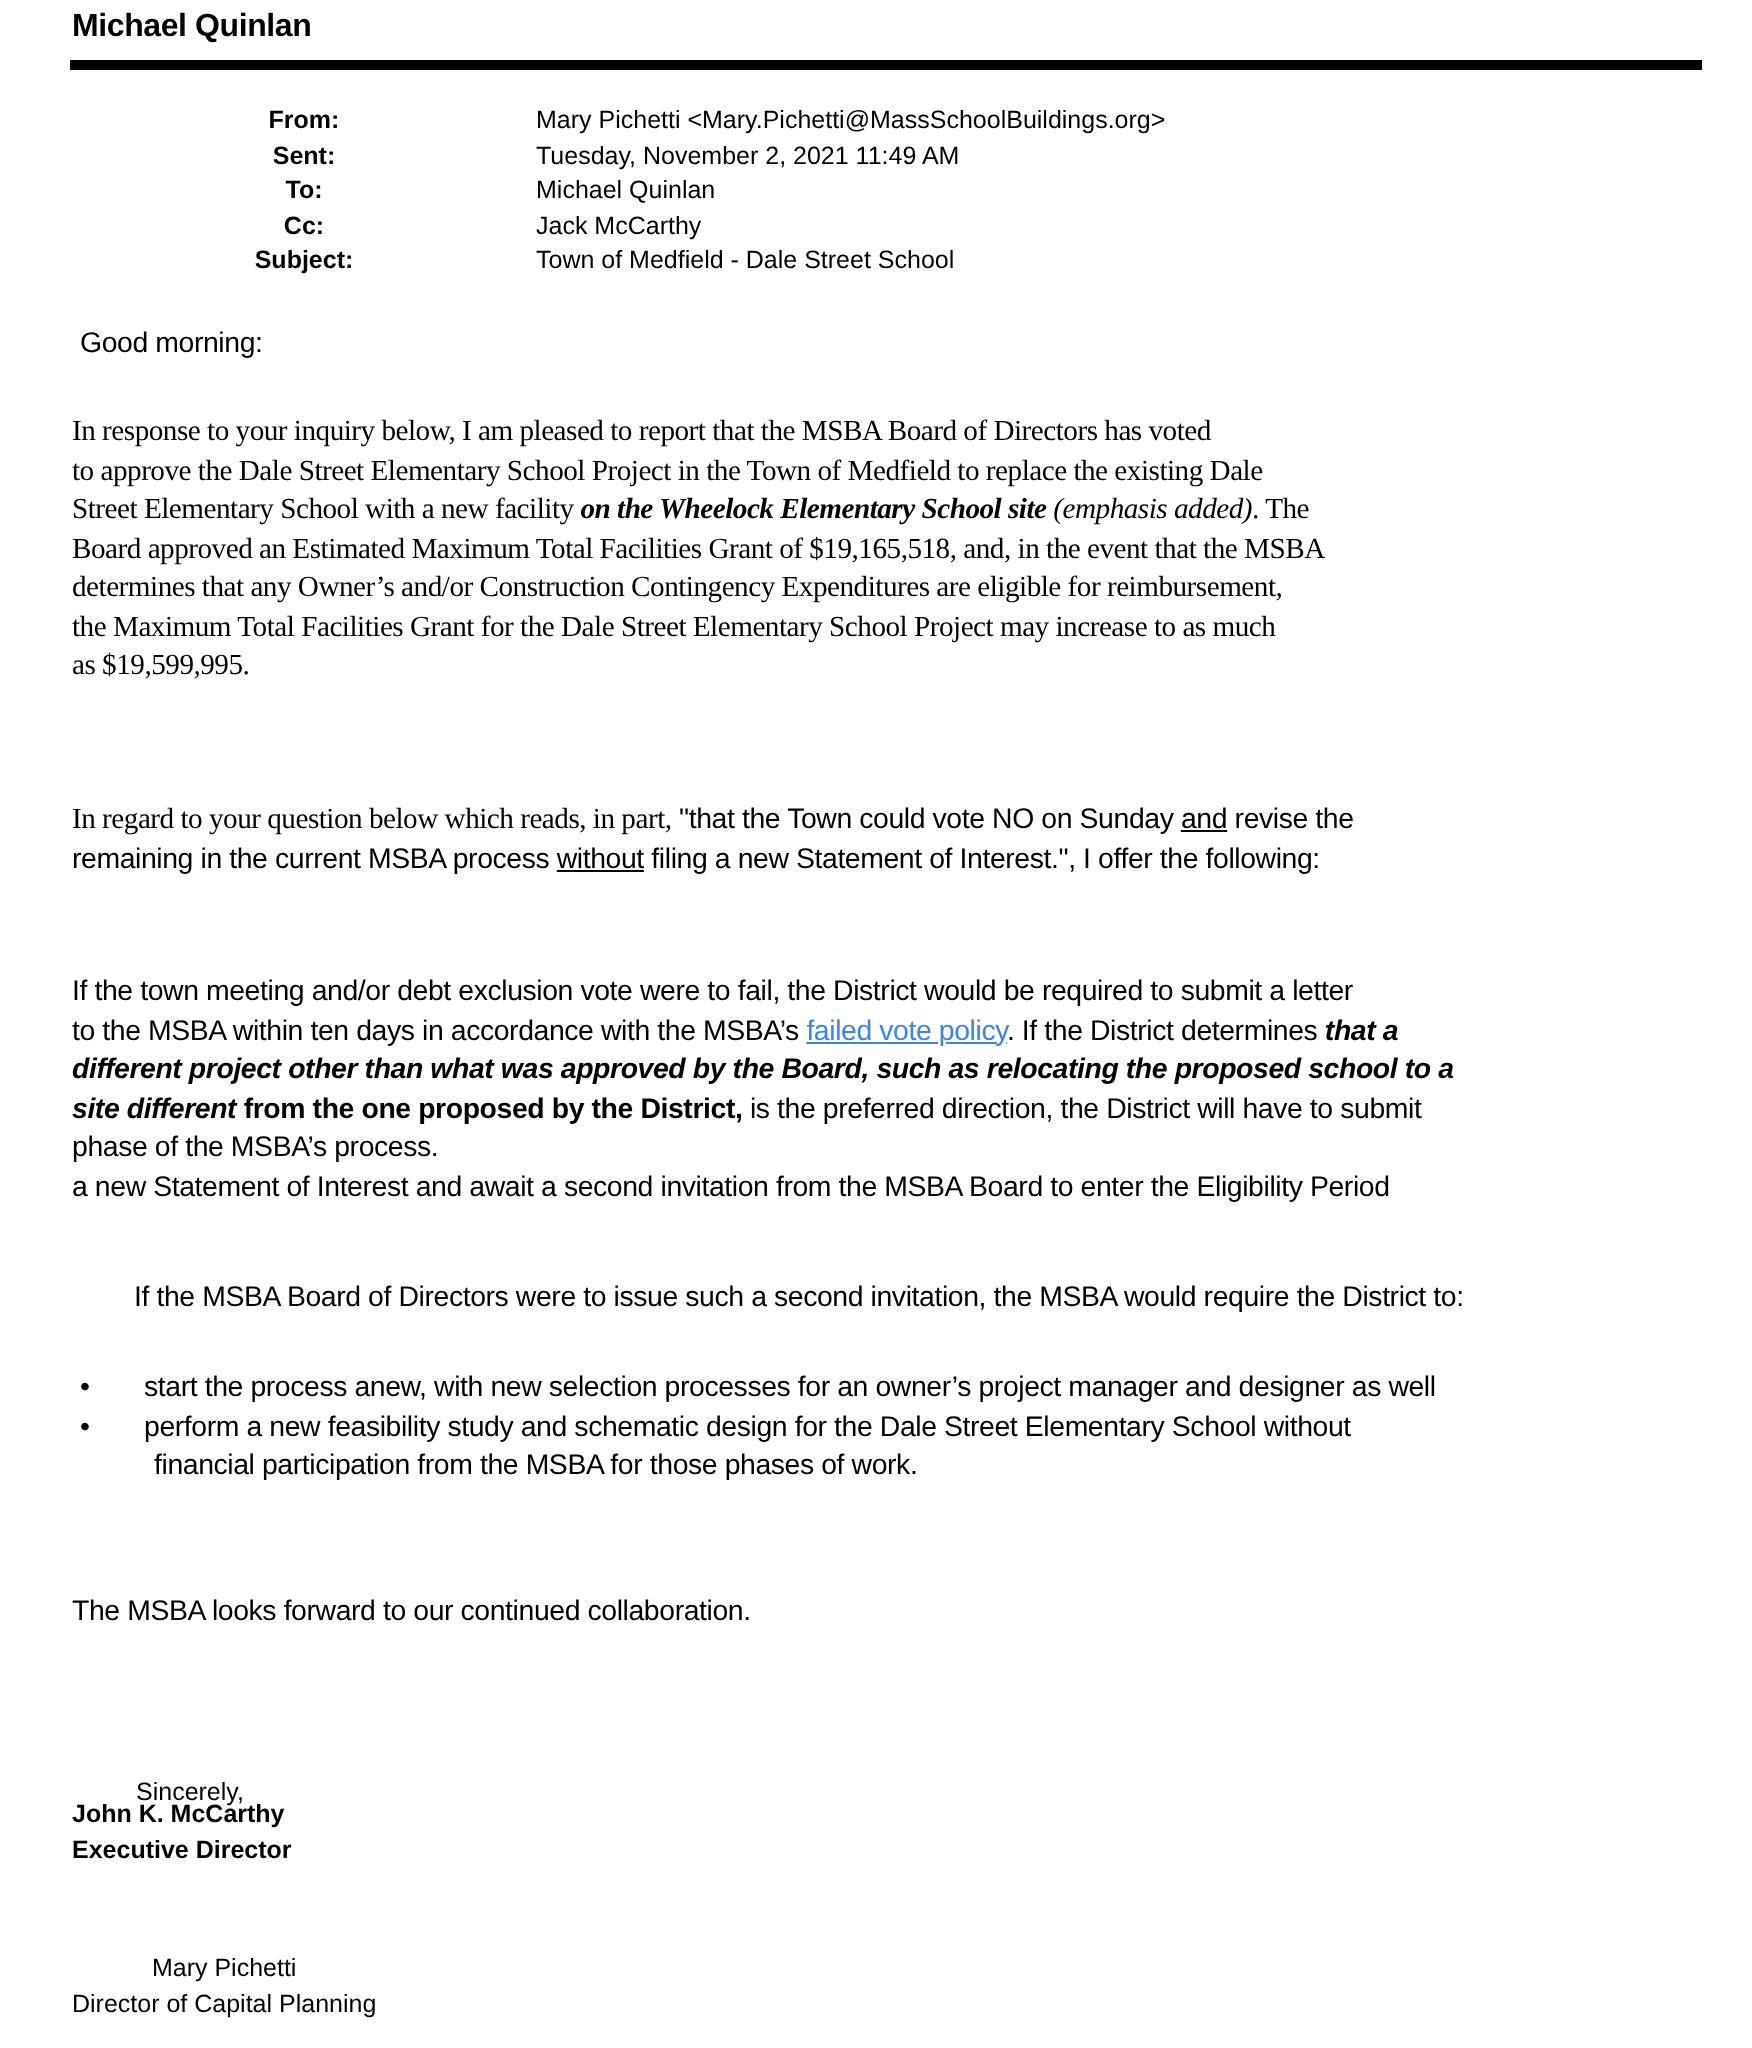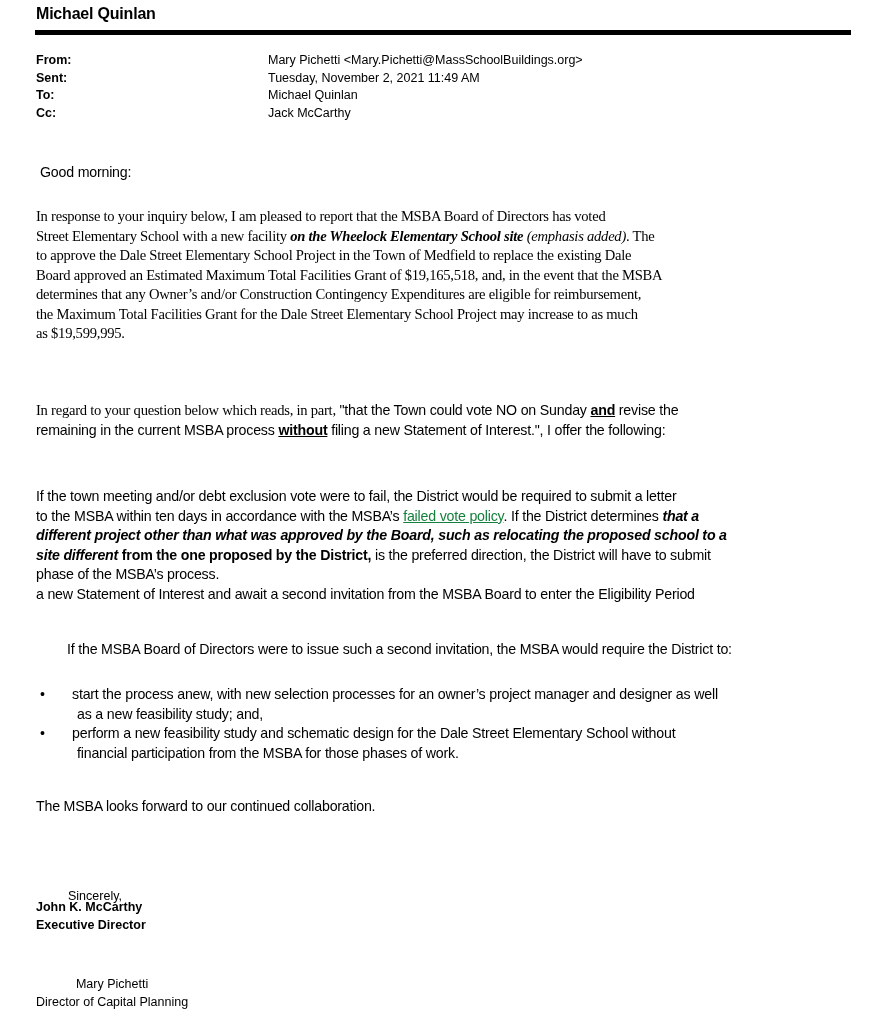--- a/index.html
+++ b/index.html
@@ -12,28 +12,28 @@
       position: absolute; left: 36px; top: 5px;
       font-size: 16px; font-weight: bold; letter-spacing: -0.2px;
     }
     .rule {
       position: absolute; left: 35px; top: 30px; width: 816px; height: 5px;
       background: #000;
     }
     .hdr {
       position: absolute; left: 36px; top: 52px; font-size: 12.5px;
     }
-    .hdr-row { height: 17.5px; line-height: 17.5px; display: flex; white-space: nowrap; }
+    .hdr-row { height: 17.5px; line-height: 17.5px; display: flex; white-space: nowrap; text-align: center; }
     .hdr-label { width: 232px; font-weight: bold; }
     .block { position: absolute; left: 36px; width: 820px; font-size: 14px; }
     .p { margin: 0; line-height: 19.5px; white-space: nowrap; }
     .serif-p { font-size: 14.6px; letter-spacing: -0.25px; }
     .sans-p { font-size: 14.2px; letter-spacing: -0.2px; }
-    a.link { color: #15803d; }
-    u.bold { font-weight: bold; }
+    a.link { color: #3b82f6; }
+    u.bold { font-weight: normal; }
     .bullets { position: absolute; left: 36px; font-size: 14.2px; letter-spacing: -0.2px; }
     .bullet-row { display: flex; line-height: 19.5px; white-space: nowrap; }
     .bullet-dot { width: 32px; padding-left: 4px; }
     .sig { position: absolute; left: 36px; font-size: 12.5px; line-height: 17.5px; }
   </style>
 </head>
 <body>
 
 <div class="owner">Michael Quinlan</div>
 <div class="rule"></div>
@@ -48,30 +48,34 @@
     <span>Tuesday, November 2, 2021 11:49 AM</span>
   </div>
   <div class="hdr-row">
     <span class="hdr-label">To:</span>
     <span>Michael Quinlan</span>
   </div>
   <div class="hdr-row">
     <span class="hdr-label">Cc:</span>
     <span>Jack McCarthy</span>
   </div>
+  <div class="hdr-row">
+    <span class="hdr-label">Subject:</span>
+    <span>Town of Medfield - Dale Street School</span>
+  </div>
 </div>
 
 <div class="block" style="top:163px; left:40px;">
   <p class="p sans-p">Good morning:</p>
 </div>
 
 <div class="block serif serif-p" style="top:207px;">
   <p class="p">In response to your inquiry below, I am pleased to report that the MSBA Board of Directors has voted</p>
+  <p class="p">to approve the Dale Street Elementary School Project in the Town of Medfield to replace the existing Dale</p>
   <p class="p"><span>Street Elementary School with a new facility </span><b><i>on the Wheelock Elementary School site</i></b><i> (emphasis added)</i><span>.   The</span></p>
-  <p class="p">to approve the Dale Street Elementary School Project in the Town of Medfield to replace the existing Dale</p>
   <p class="p">Board approved an Estimated Maximum Total Facilities Grant of $19,165,518, and, in the event that the MSBA</p>
   <p class="p">determines that any Owner’s and/or Construction Contingency Expenditures are eligible for reimbursement,</p>
   <p class="p">the Maximum Total Facilities Grant for the Dale Street Elementary School Project may increase to as much</p>
   <p class="p">as $19,599,995.</p>
 </div>
 
 <div class="block sans-p" style="top:401px;">
   <p class="p"><span class="serif serif-p">In regard to your question below which reads, in part,</span><span> "that the Town could vote NO on Sunday </span><u class="bold">and</u><span> revise the</span></p>
   <p class="p"><span>remaining in the current MSBA process </span><u class="bold">without</u><span> filing a new Statement of Interest.", I offer the following:</span></p>
 </div>
@@ -90,21 +94,20 @@
 </div>
 
 <div class="bullets" style="top:685px;">
   <div>
     <div class="bullet-row">
         <span class="bullet-dot">•</span>
         <span>start the process anew, with new selection processes for an owner’s project manager and designer as well</span>
       </div>
     <div class="bullet-row">
         <span class="bullet-dot" style="width:37px"></span>
-        <span>as a new feasibility study; and,</span>
       </div>
   </div>
   <div>
     <div class="bullet-row">
         <span class="bullet-dot">•</span>
         <span>perform a new feasibility study and schematic design for the Dale Street Elementary School without</span>
       </div>
     <div class="bullet-row">
         <span class="bullet-dot" style="width:37px"></span>
         <span>financial participation from the MSBA for those phases of work.</span>

